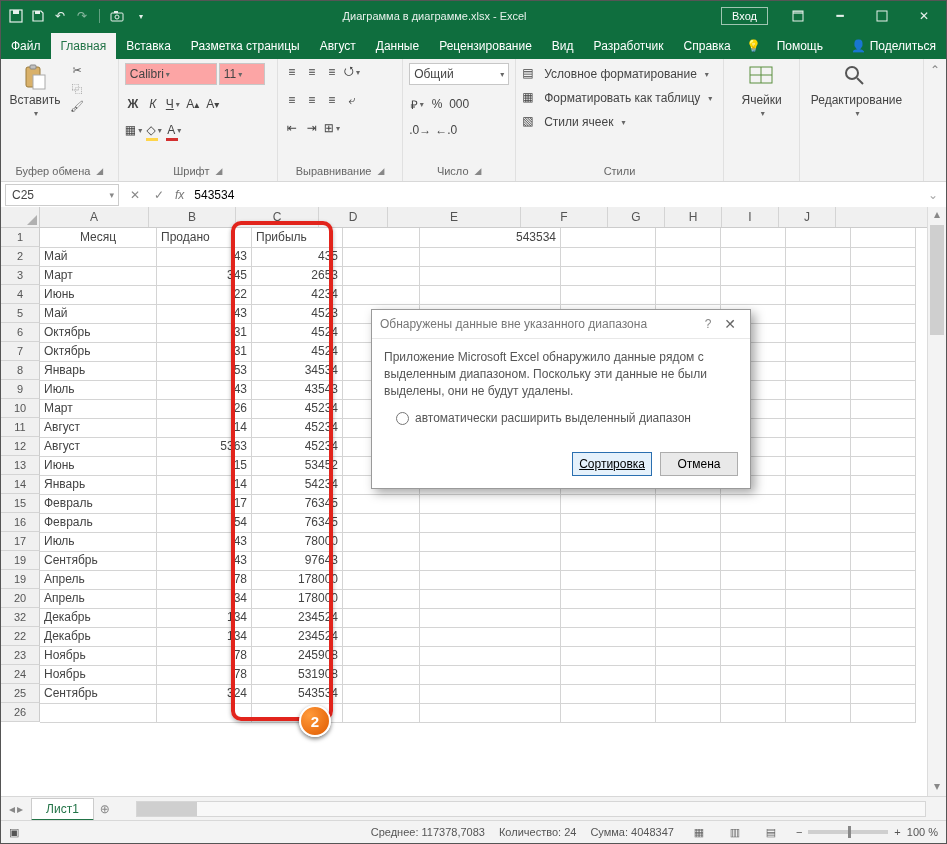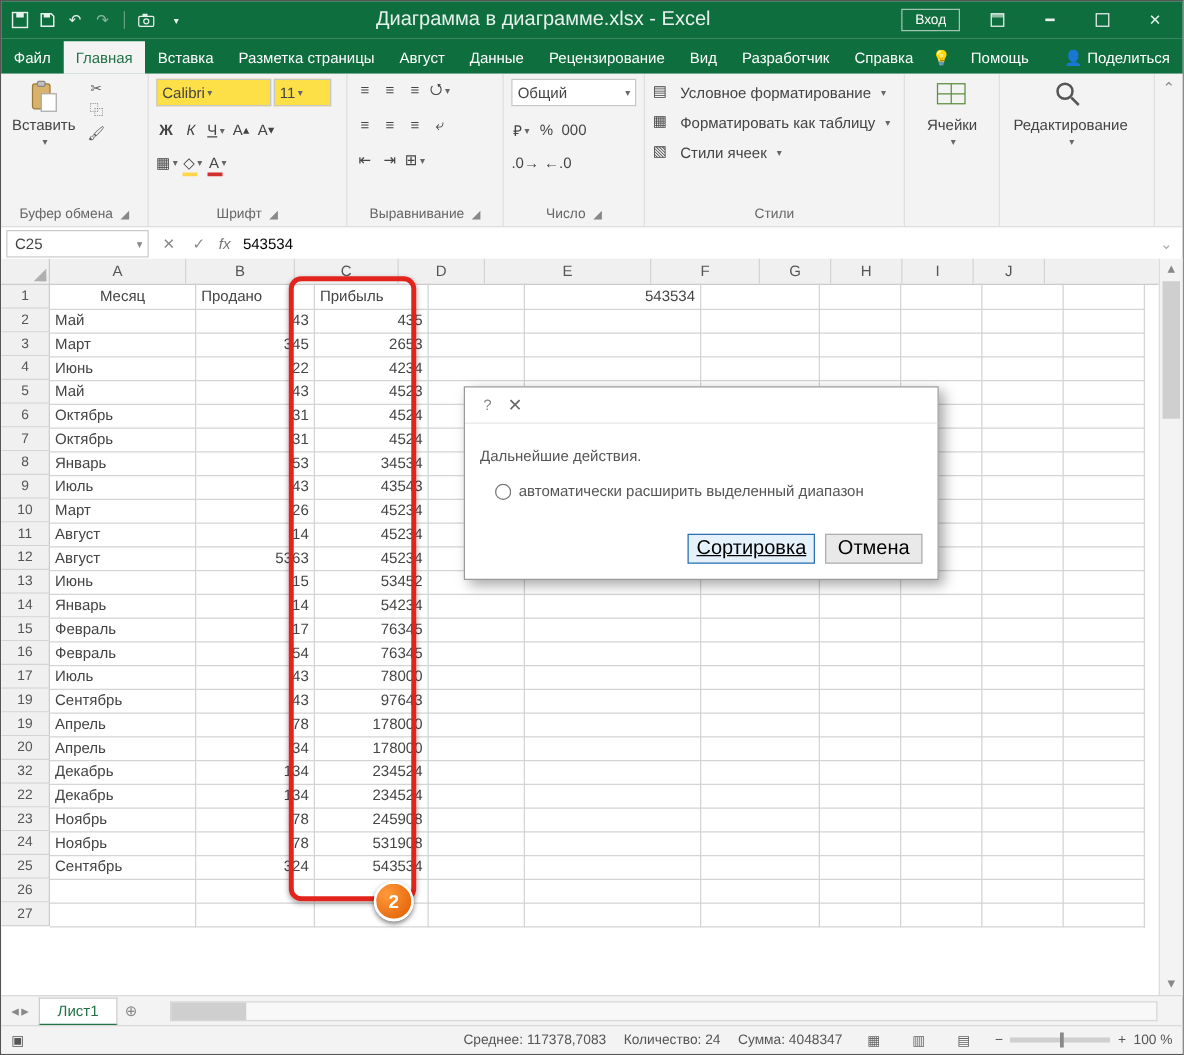--- a/index.html
+++ b/index.html
@@ -2,21 +2,21 @@
 <html><head>
 <meta charset="utf-8">
 <style>
 html,body{margin:0;padding:0;font-family:"Segoe UI",Arial,sans-serif;font-size:12px;color:#444;background:#888;overflow:hidden}
 .app{width:947px;height:844px;position:relative;background:#fff;border:1px solid #555;box-sizing:border-box}
 
 .titlebar{height:30px;background:#0f6e3e;color:#fff;display:flex;align-items:center}
 .tb-left{display:flex;align-items:center;gap:8px;padding-left:8px}
 .tb-left .qicon{width:14px;height:14px;display:flex;align-items:center;justify-content:center;color:#fff;opacity:.9}
 .tb-left .sep{width:1px;height:14px;background:rgba(255,255,255,.35);margin:0 2px}
-.tb-center{flex:1;text-align:center;font-size:16px;opacity:.9}
+.tb-center{flex:1;text-align:center;font-size:11px;opacity:.9}
 .tb-right{display:flex;align-items:center;gap:2px;padding-right:2px}
 .tb-right .wbtn{width:40px;height:30px;display:flex;align-items:center;justify-content:center;color:#fff;opacity:.9}
 .login-btn{border:1px solid rgba(255,255,255,.6);padding:2px 10px;font-size:11px;margin-right:8px}
 
 .tabs{height:28px;background:#0f6e3e;display:flex;align-items:flex-end;color:#fff;font-size:12px}
 .tab{padding:6px 10px;cursor:pointer;white-space:nowrap}
 .tab.active{background:#f3f3f3;color:#217346;font-weight:400}
 .tabs .spacer{flex:1}
 .tabs .lamp{width:18px;text-align:center;padding:6px 4px}
 
@@ -24,21 +24,21 @@
 .rgroup{border-right:1px solid #e0e0e0;padding:4px 6px 2px;display:flex;flex-direction:column}
 .rgroup .gbody{flex:1;display:flex;align-items:flex-start;gap:6px}
 .rgroup .glabel{font-size:11px;color:#666;text-align:center;padding:2px 0;display:flex;align-items:center;justify-content:center;gap:6px}
 .rgroup .glabel .dlaunch{font-size:9px;color:#888}
 .bigbtn{display:flex;flex-direction:column;align-items:center;justify-content:center;width:56px;gap:2px}
 .bigbtn .bigicon{width:28px;height:28px}
 .ddarrow{font-size:8px;color:#666;margin-left:2px}
 .miniicons{display:flex;flex-direction:column;gap:4px;justify-content:center}
 .mi{width:16px;height:14px;display:flex;align-items:center;justify-content:center;color:#555;font-size:11px}
 .fontsel{display:flex;gap:2px;margin-bottom:4px}
-.fontsel .combo{border:1px solid #c7c7c7;background:#fde047;height:20px;font-size:12px;display:flex;align-items:center;padding:0 4px}
+.fontsel .combo{border:1px solid #c7c7c7;background:#fca5a5;height:20px;font-size:12px;display:flex;align-items:center;padding:0 4px}
 .fontrow{display:flex;gap:4px;align-items:center;margin-bottom:2px}
 .fbtn{min-width:16px;height:18px;display:flex;align-items:center;justify-content:center;color:#444;font-size:12px}
 .fbtn .udl{text-decoration:underline}
 .alignrow{display:flex;gap:4px;margin-bottom:4px}
 .numfmt{border:1px solid #c7c7c7;background:#fff;height:20px;width:90px;font-size:12px;display:flex;align-items:center;padding:0 4px;margin-bottom:4px}
 .stylerow{display:flex;align-items:center;gap:6px;height:22px;font-size:12px;color:#444;white-space:nowrap}
 .stylerow .sicon{width:16px;height:16px}
 
 .fbar{height:26px;border-bottom:1px solid #d8d8d8;display:flex;align-items:center;background:#fff}
 .namebox{width:100px;border:1px solid #ccc;margin:2px 4px;height:20px;display:flex;align-items:center;padding:0 6px;font-size:12px;position:relative}
@@ -63,21 +63,21 @@
 .dlg-title{height:28px;display:flex;align-items:center;padding:0 8px;color:#777;border-bottom:1px solid #e8e8e8}
 .dlg-title .dtxt{flex:1}
 .dlg-title .dq{width:20px;text-align:center;color:#888}
 .dlg-title .dx{width:24px;text-align:center;color:#666;font-size:14px}
 .dlg-body{padding:10px 12px;color:#555;line-height:1.4}
 .dlg-radios{margin:8px 0 4px 8px}
 .dlg-radio{display:flex;align-items:center;gap:6px;padding:3px 4px}
 .dlg-radio input{margin:0}
 .radio-hl{border:3px solid #e2241c;border-radius:14px;padding:2px 8px 2px 2px;display:inline-flex}
 .dlg-btns{display:flex;justify-content:flex-end;gap:8px;padding:8px 12px 12px}
-.dlg-btns button{min-width:78px;height:24px;border:1px solid #adadad;background:#e9e9e9;font-size:16px}
+.dlg-btns button{min-width:78px;height:24px;border:1px solid #adadad;background:#e9e9e9;font-size:12px}
 .dlg-btns button.def{border:1px solid #2a6fb0;background:#e5f1fb}
 
 .badge{position:absolute;width:28px;height:28px;border-radius:50%;background:radial-gradient(circle at 30% 30%,#ff9a3a,#e05a00);border:2px solid #fff;box-shadow:0 2px 4px rgba(0,0,0,.5);color:#fff;font-weight:bold;font-size:15px;display:flex;align-items:center;justify-content:center}
 
 .sheettabs{position:absolute;left:0;right:0;bottom:22px;height:24px;background:#f3f3f3;border-top:1px solid #d8d8d8;display:flex;align-items:center;font-size:12px}
 .sheettabs .nav{display:flex;gap:2px;padding:0 8px;color:#888}
 .sheettabs .stab{padding:3px 14px;border:1px solid #ccc;border-bottom:2px solid #217346;background:#fff;color:#217346}
 .sheettabs .addtab{width:22px;text-align:center;color:#888}
 .sheettabs .hbar{flex:1;margin:0 20px;height:14px;border:1px solid #d6d6d6;position:relative;background:#f8f8f8}
 .sheettabs .hbar .thumb{position:absolute;left:0;top:0;bottom:0;width:60px;background:#cfcfcf}
@@ -684,56 +684,44 @@
             <div class="cell" style="width: 86px;"></div>
             <div class="cell" style="width: 82px;"></div>
             <div class="cell" style="width: 68px;"></div>
             <div class="cell" style="width: 132px;"></div>
             <div class="cell" style="width: 86px;"></div>
             <div class="cell" style="width: 56px;"></div>
             <div class="cell" style="width: 56px;"></div>
             <div class="cell" style="width: 56px;"></div>
             <div class="cell" style="width: 56px;"></div>
           </div>
-          <div class="row">
-            <div class="rh">27</div>
-            <div class="cell" style="width: 108px;"></div>
-            <div class="cell" style="width: 86px;"></div>
-            <div class="cell" style="width: 82px;"></div>
-            <div class="cell" style="width: 68px;"></div>
-            <div class="cell" style="width: 132px;"></div>
-            <div class="cell" style="width: 86px;"></div>
-            <div class="cell" style="width: 56px;"></div>
-            <div class="cell" style="width: 56px;"></div>
-            <div class="cell" style="width: 56px;"></div>
-            <div class="cell" style="width: 56px;"></div>
-          </div>
         </div>
     </div>
     <div style="width:18px;background:#f3f3f3;border-left:1px solid #dcdcdc;display:flex;flex-direction:column">
       <div style="height:18px;text-align:center;color:#888">▴</div>
       <div style="flex:1;position:relative">
           <div style="position:absolute;top:0;left:2px;right:2px;height:110px;background:#cfcfcf"></div>
         </div>
       <div style="height:18px;text-align:center;color:#888">▾</div>
     </div>
 
     <div class="hl" style="left:230px;top:14px;width:94px;height:492px"></div>
 
     <div class="badge" style="left:672px;top:114px">1</div>
     <div class="badge" style="left:298px;top:498px">2</div>
   </div>
 
   <div class="dialog">
     <div class="dlg-title">
+      <span class="dtxt">Обнаружены данные вне указанного диапазона</span>
       <span class="dq">?</span>
       <span class="dx">✕</span>
     </div>
     <div class="dlg-body">
-      <div style="margin-top:8px">Дальнейшие действия.</div>
+      <div>Приложение Microsoft Excel обнаружило данные рядом с выделенным диапазоном. Поскольку эти данные не были выделены, они не будут удалены.</div>
       <div class="dlg-radios">
         <label class="dlg-radio">
             <input type="radio" name="sw" style="">
             <span>автоматически расширить выделенный диапазон</span>
           </label>
       </div>
     </div>
     <div class="dlg-btns">
       <button class="def"><span style="text-decoration:underline">Сортировка</span></button>
       <button>Отмена</button>

